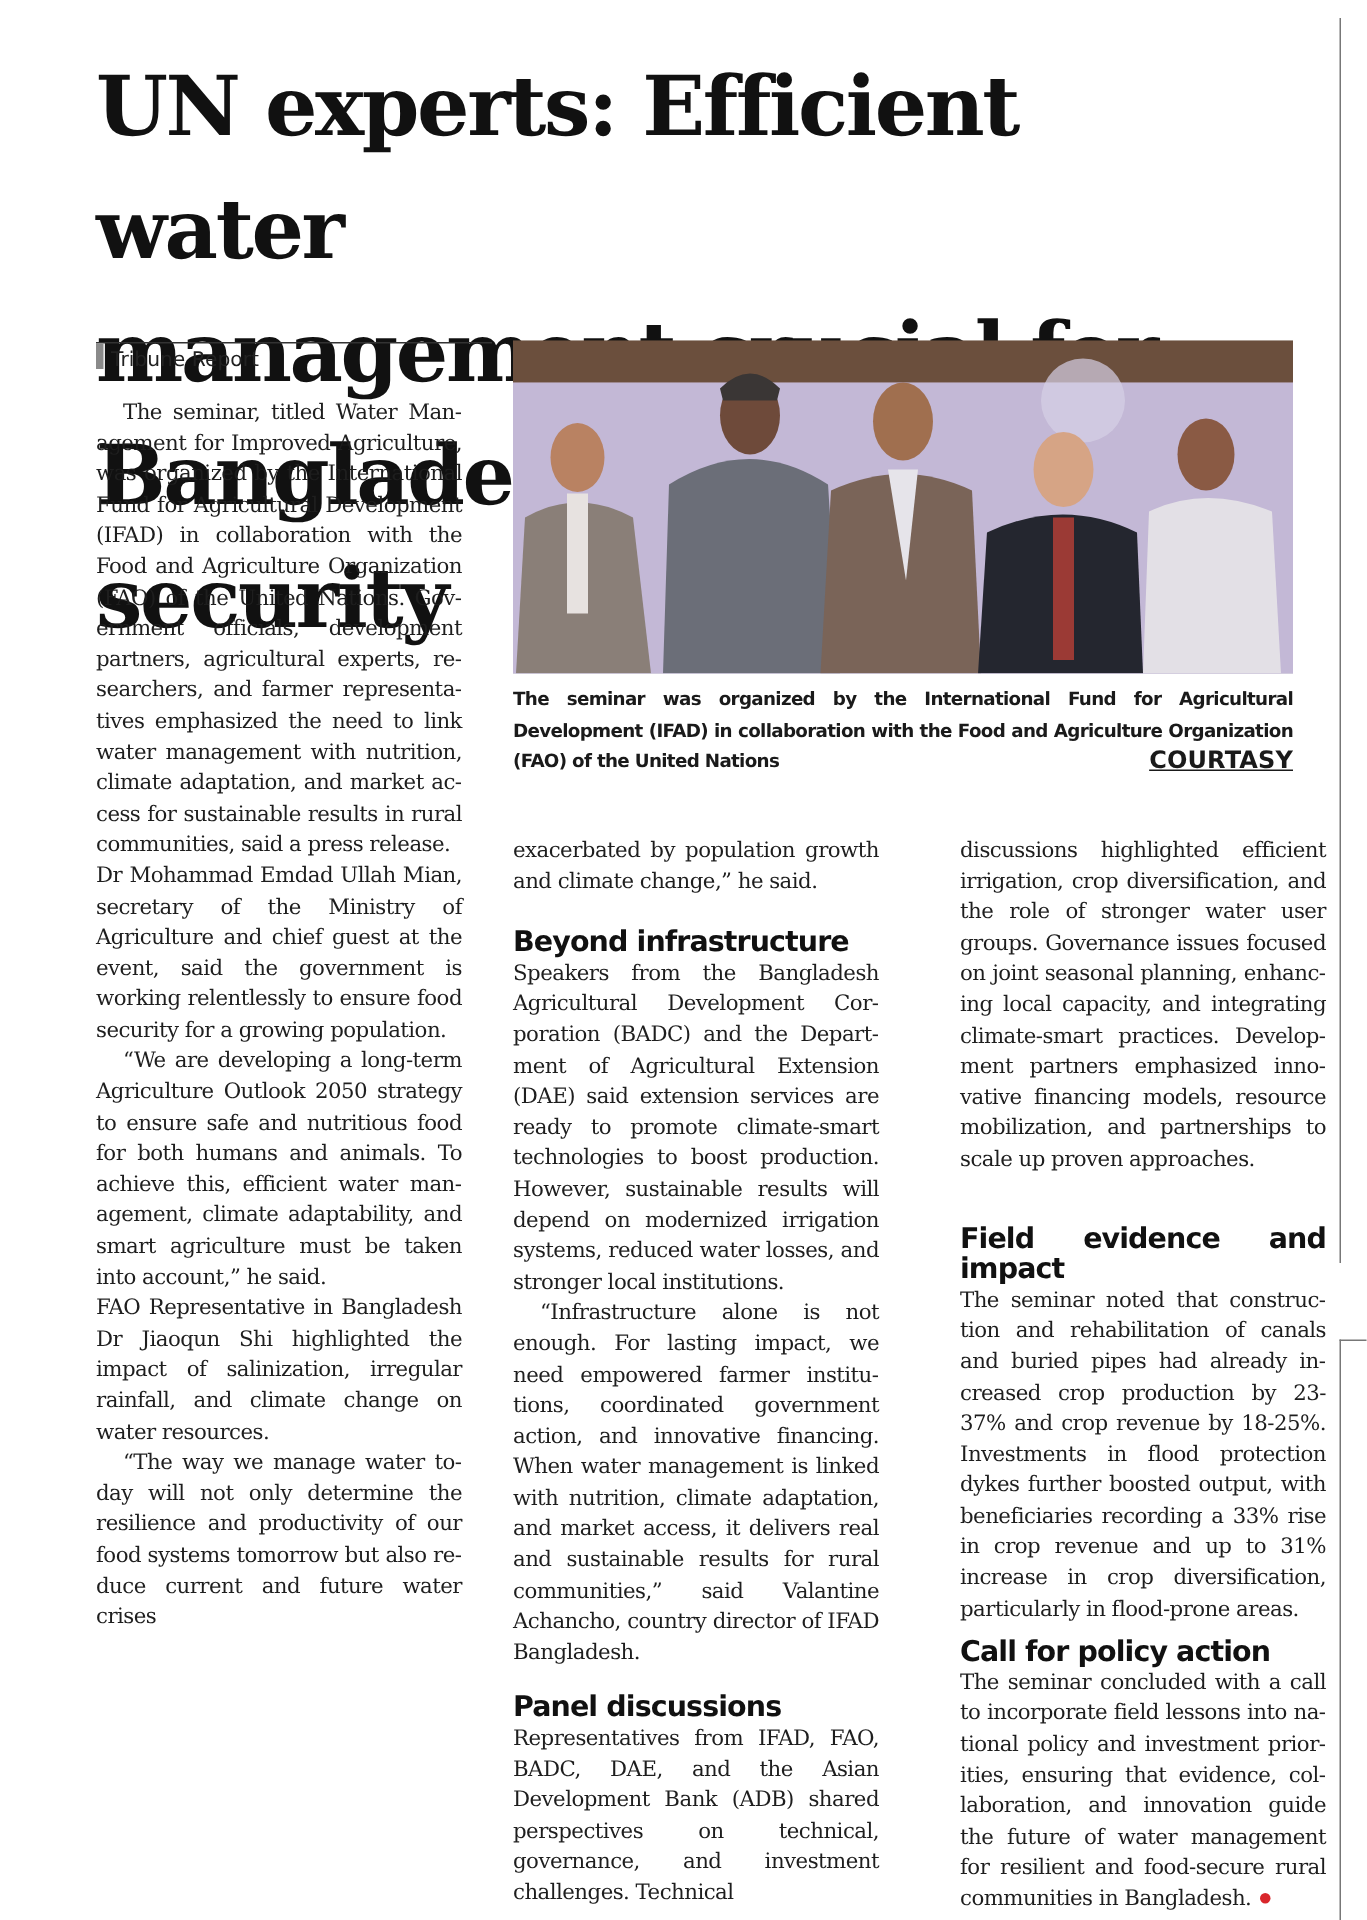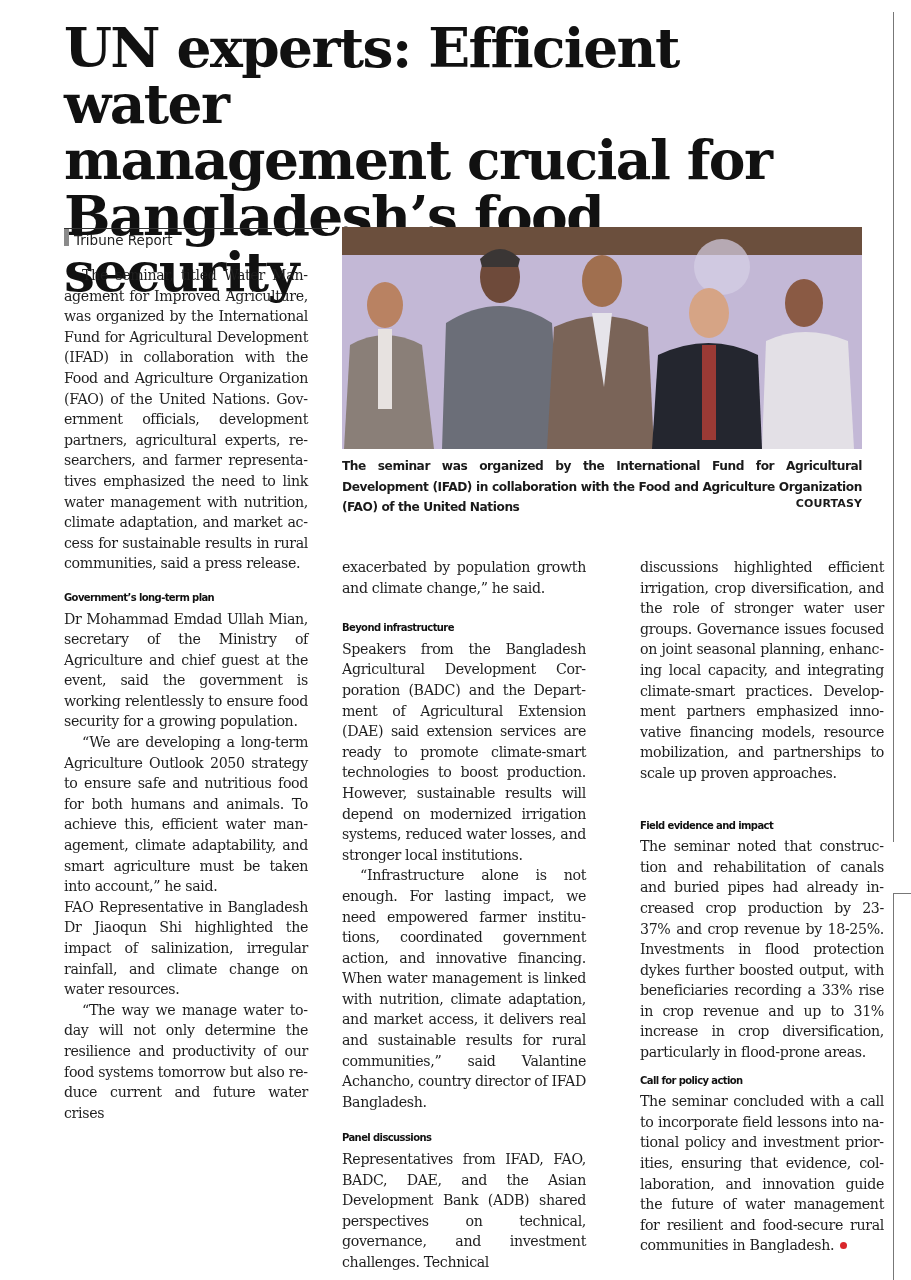--- a/index.html
+++ b/index.html
@@ -1,23 +1,23 @@
 <!DOCTYPE html>
 <html><head>
 <meta charset="utf-8">
 <style>
   html, body { margin: 0; padding: 0; }
   body {
     width: 911px; height: 1280px; background: #ffffff; position: relative; overflow: hidden;
     color: #1a1a1a;
   }
   .headline {
-    position: absolute; left: 64px; top: 20px; width: 790px;
+    position: absolute; left: 64px; top: 30px; width: 790px;
     font-family: "DejaVu Serif", serif; font-weight: bold;
-    font-size: 55px; line-height: 56px; letter-spacing: -1.6px; color: #111;
+    font-size: 55px; line-height: 82px; letter-spacing: -1.6px; color: #111;
     margin: 0;
   }
   .headline span { display: block; }
   .byline {
     position: absolute; left: 64px; top: 228px; width: 244px;
     border-top: 1px solid #333; padding-top: 4px; height: 18px;
     font-family: "DejaVu Sans", sans-serif; font-size: 13.5px; color: #222; padding-left: 20px;
   }
   .byline .bar {
     position: absolute; left: 0; top: 0; width: 5px; height: 17px; background: #8a8a8a;
@@ -25,40 +25,40 @@
   .byline .txt { position: absolute; left: 10px; top: 3px; }
   .col {
     position: absolute; width: 244px;
     font-family: "DejaVu Serif", serif; font-size: 14.2px; line-height: 20.6px;
     color: #1e1e1e; text-align: justify; letter-spacing: -0.35px;
   }
   .col p { margin: 0; text-indent: 0; hyphens: manual; }
   .col p.ind { text-indent: 18px; }
   .col h3 {
     margin: 14px 0 0 0; font-family: "DejaVu Sans", sans-serif; font-weight: bold;
-    font-size: 10px; line-height: 20.6px; letter-spacing: -0.6px; color: #111;
+    font-size: 19px; line-height: 20.6px; letter-spacing: -0.6px; color: #111;
   }
   .col h3:first-child { margin-top: 0; }
   #col1 { left: 64px; top: 265px; }
   #col2 { left: 342px; top: 557px; }
   #col3 { left: 640px; top: 557px; }
   .photo {
     position: absolute; left: 342px; top: 227px; width: 520px; height: 222px;
     overflow: hidden; background: linear-gradient(180deg, #6a5040 0%, #7a5a45 12%, #c9bcd6 16%, #b9aed0 60%, #a99fbf 100%);
   }
   .photo svg { position: absolute; left: 0; top: 0; }
   .caption {
     position: absolute; left: 342px; top: 456px; width: 520px;
     font-family: "DejaVu Sans", sans-serif; font-weight: bold; font-size: 12.2px;
     line-height: 20.5px; letter-spacing: -0.45px; color: #1a1a1a; text-align: justify;
   }
   .credit {
     position: absolute; right: 49px; top: 497px;
-    font-family: "DejaVu Sans", sans-serif; font-weight: bold; font-size: 11px;
-    letter-spacing: 0.1px; color: #1a1a1a;
+    font-family: "DejaVu Sans", sans-serif; font-weight: bold; font-size: 16px;
+    letter-spacing: 0.1px; color: #1a1a1a; text-decoration: underline;
   }
   .endmark {
     display: inline-block; width: 7px; height: 7px; border-radius: 50%;
     background: #d9262b; margin-left: 6px; vertical-align: 1px;
   }
   .rule-right { position: absolute; left: 893px; top: 12px; width: 1px; height: 830px; background: #777; }
   .rule-right2 { position: absolute; left: 893px; top: 893px; width: 1px; height: 387px; background: #777; }
   .rule-h { position: absolute; left: 893px; top: 893px; width: 18px; height: 1px; background: #777; }
 </style>
 </head>
@@ -100,21 +100,20 @@
     <ellipse cx="462" cy="76" rx="19" ry="24" fill="#8a5a44"></ellipse>
     <path d="M420 222 L424 114 Q462 96 506 114 L512 222 Z" fill="#e3e0e6"></path>
   </svg>
 </div>
 
 <div class="caption">The seminar was organized by the International Fund for Agricultural Development (IFAD) in collaboration with the Food and Agriculture Organization (FAO) of the United Nations</div>
 <div class="credit">COURTASY</div>
 
 <div class="col" id="col1">
   <p class="ind">The seminar, titled Water Man­agement for Improved Agriculture, was organized by the International Fund for Agricultural Development (IFAD) in collaboration with the Food and Agriculture Organization (FAO) of the United Nations. Gov­ernment officials, development partners, agricultural experts, re­searchers, and farmer representa­tives emphasized the need to link water management with nutrition, climate adaptation, and market ac­cess for sustainable results in rural communities, said a press release.</p>
-  <h3>Government’s long-term plan</h3>
   <p>Dr Mohammad Emdad Ullah Mian, secretary of the Ministry of Agricul­ture and chief guest at the event, said the government is working relentlessly to ensure food security for a growing population.</p>
   <p class="ind">“We are developing a long-term Agriculture Outlook 2050 strategy to ensure safe and nutritious food for both humans and animals. To achieve this, efficient water man­agement, climate adaptability, and smart agriculture must be taken into account,” he said.</p>
   <p>FAO Representative in Bangla­desh Dr Jiaoqun Shi highlighted the impact of salinization, irregu­lar rainfall, and climate change on water resources.</p>
   <p class="ind">“The way we manage water to­day will not only determine the resilience and productivity of our food systems tomorrow but also re­duce current and future water crises</p>
 </div>
 
 <div class="col" id="col2">
   <p>exacerbated by population growth and climate change,” he said.</p>
   <h3 style="margin-top:20px">Beyond infrastructure</h3>
   <p>Speakers from the Bangladesh Agricultural Development Cor­poration (BADC) and the Depart­ment of Agricultural Extension (DAE) said extension services are ready to promote climate-smart technologies to boost production. However, sustainable results will depend on modernized irrigation systems, reduced water losses, and stronger local institutions.</p>

